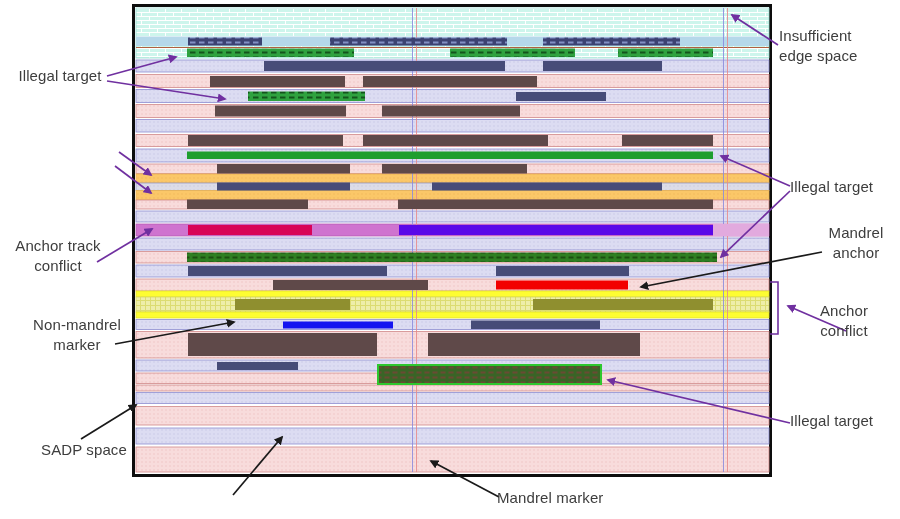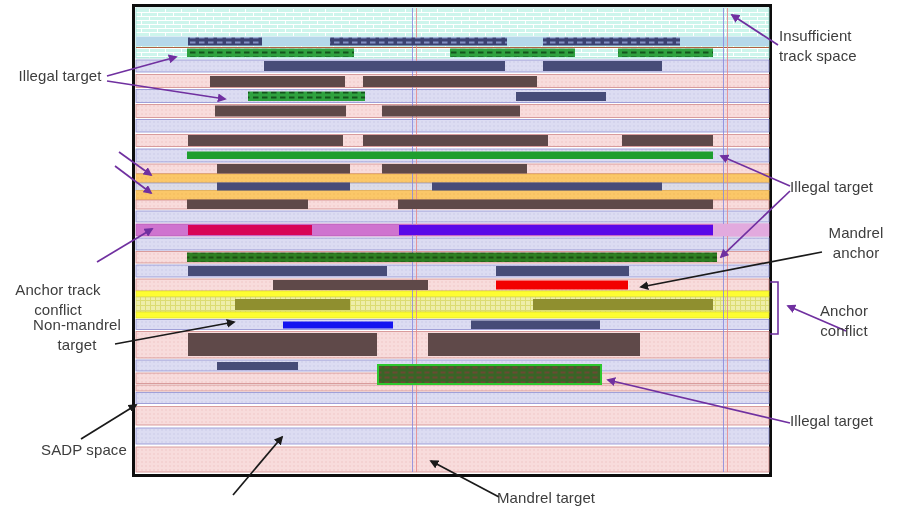--- a/index.html
+++ b/index.html
@@ -155,27 +155,27 @@
         <line x1="790" y1="423" x2="608" y2="380" stroke="#7030a0" stroke-width="1.7" marker-end="url(#ah-purple)"></line>
         <line x1="822" y1="252" x2="641" y2="287" stroke="#1a1a1a" stroke-width="1.7" marker-end="url(#ah-black)"></line>
         <line x1="115" y1="344" x2="234" y2="322" stroke="#1a1a1a" stroke-width="1.7" marker-end="url(#ah-black)"></line>
         <line x1="81" y1="439" x2="136" y2="405" stroke="#1a1a1a" stroke-width="1.7" marker-end="url(#ah-black)"></line>
         <line x1="499" y1="497" x2="431" y2="461" stroke="#1a1a1a" stroke-width="1.7" marker-end="url(#ah-black)"></line>
         <line x1="233" y1="495" x2="282" y2="437" stroke="#1a1a1a" stroke-width="1.7" marker-end="url(#ah-black)"></line>
       </g>
   </svg>
 
   <div class="label" style="left:779px;top:26px;width:95px;">Insufficient
-track space</div>
+edge space</div>
   <div class="label c" style="left:10px;top:66px;width:100px;">Illegal target</div>
-  <div class="label c" style="left:0px;top:236px;width:116px;margin-top:44px;">Anchor track
+  <div class="label c" style="left:0px;top:236px;width:116px;">Anchor track
 conflict</div>
   <div class="label c" style="left:16px;top:315px;width:122px;">Non-mandrel
-target</div>
+marker</div>
   <div class="label c" style="left:28px;top:440px;width:112px;">SADP space</div>
   <div class="label" style="left:790px;top:177px;width:104px;">Illegal target</div>
   <div class="label c" style="left:810px;top:223px;width:92px;">Mandrel
 anchor</div>
   <div class="label c" style="left:798px;top:301px;width:92px;">Anchor
 conflict</div>
   <div class="label" style="left:790px;top:411px;width:104px;">Illegal target</div>
-  <div class="label" style="left:497px;top:488px;width:115px;">Mandrel target</div>
+  <div class="label" style="left:497px;top:488px;width:115px;">Mandrel marker</div>
 </div>
 
 </body></html>

